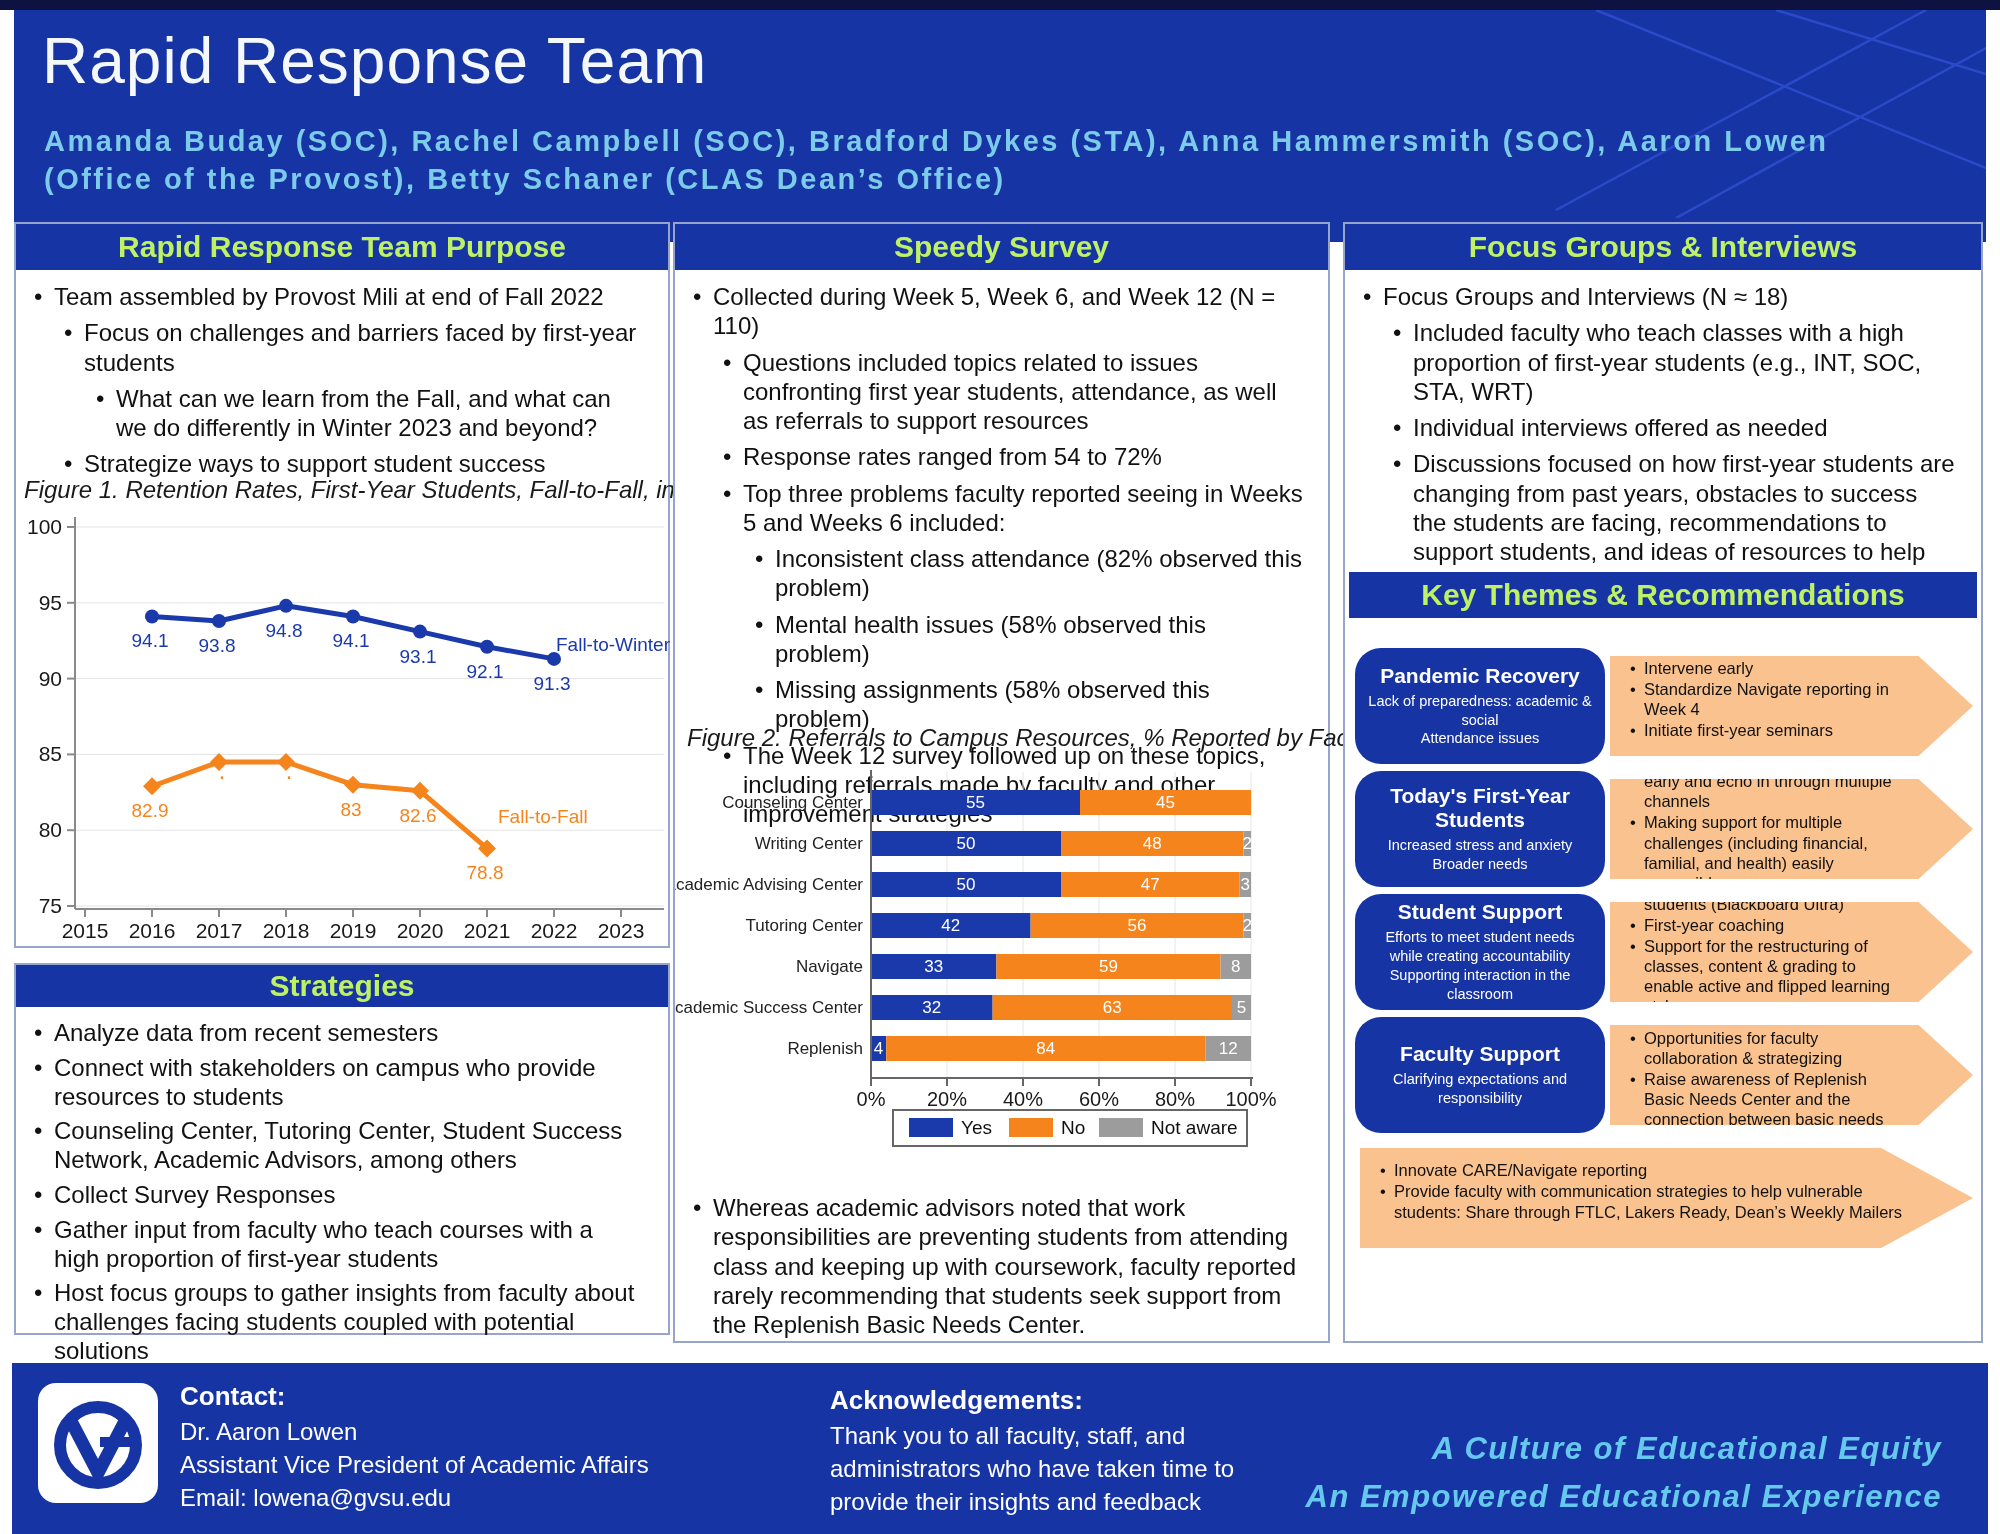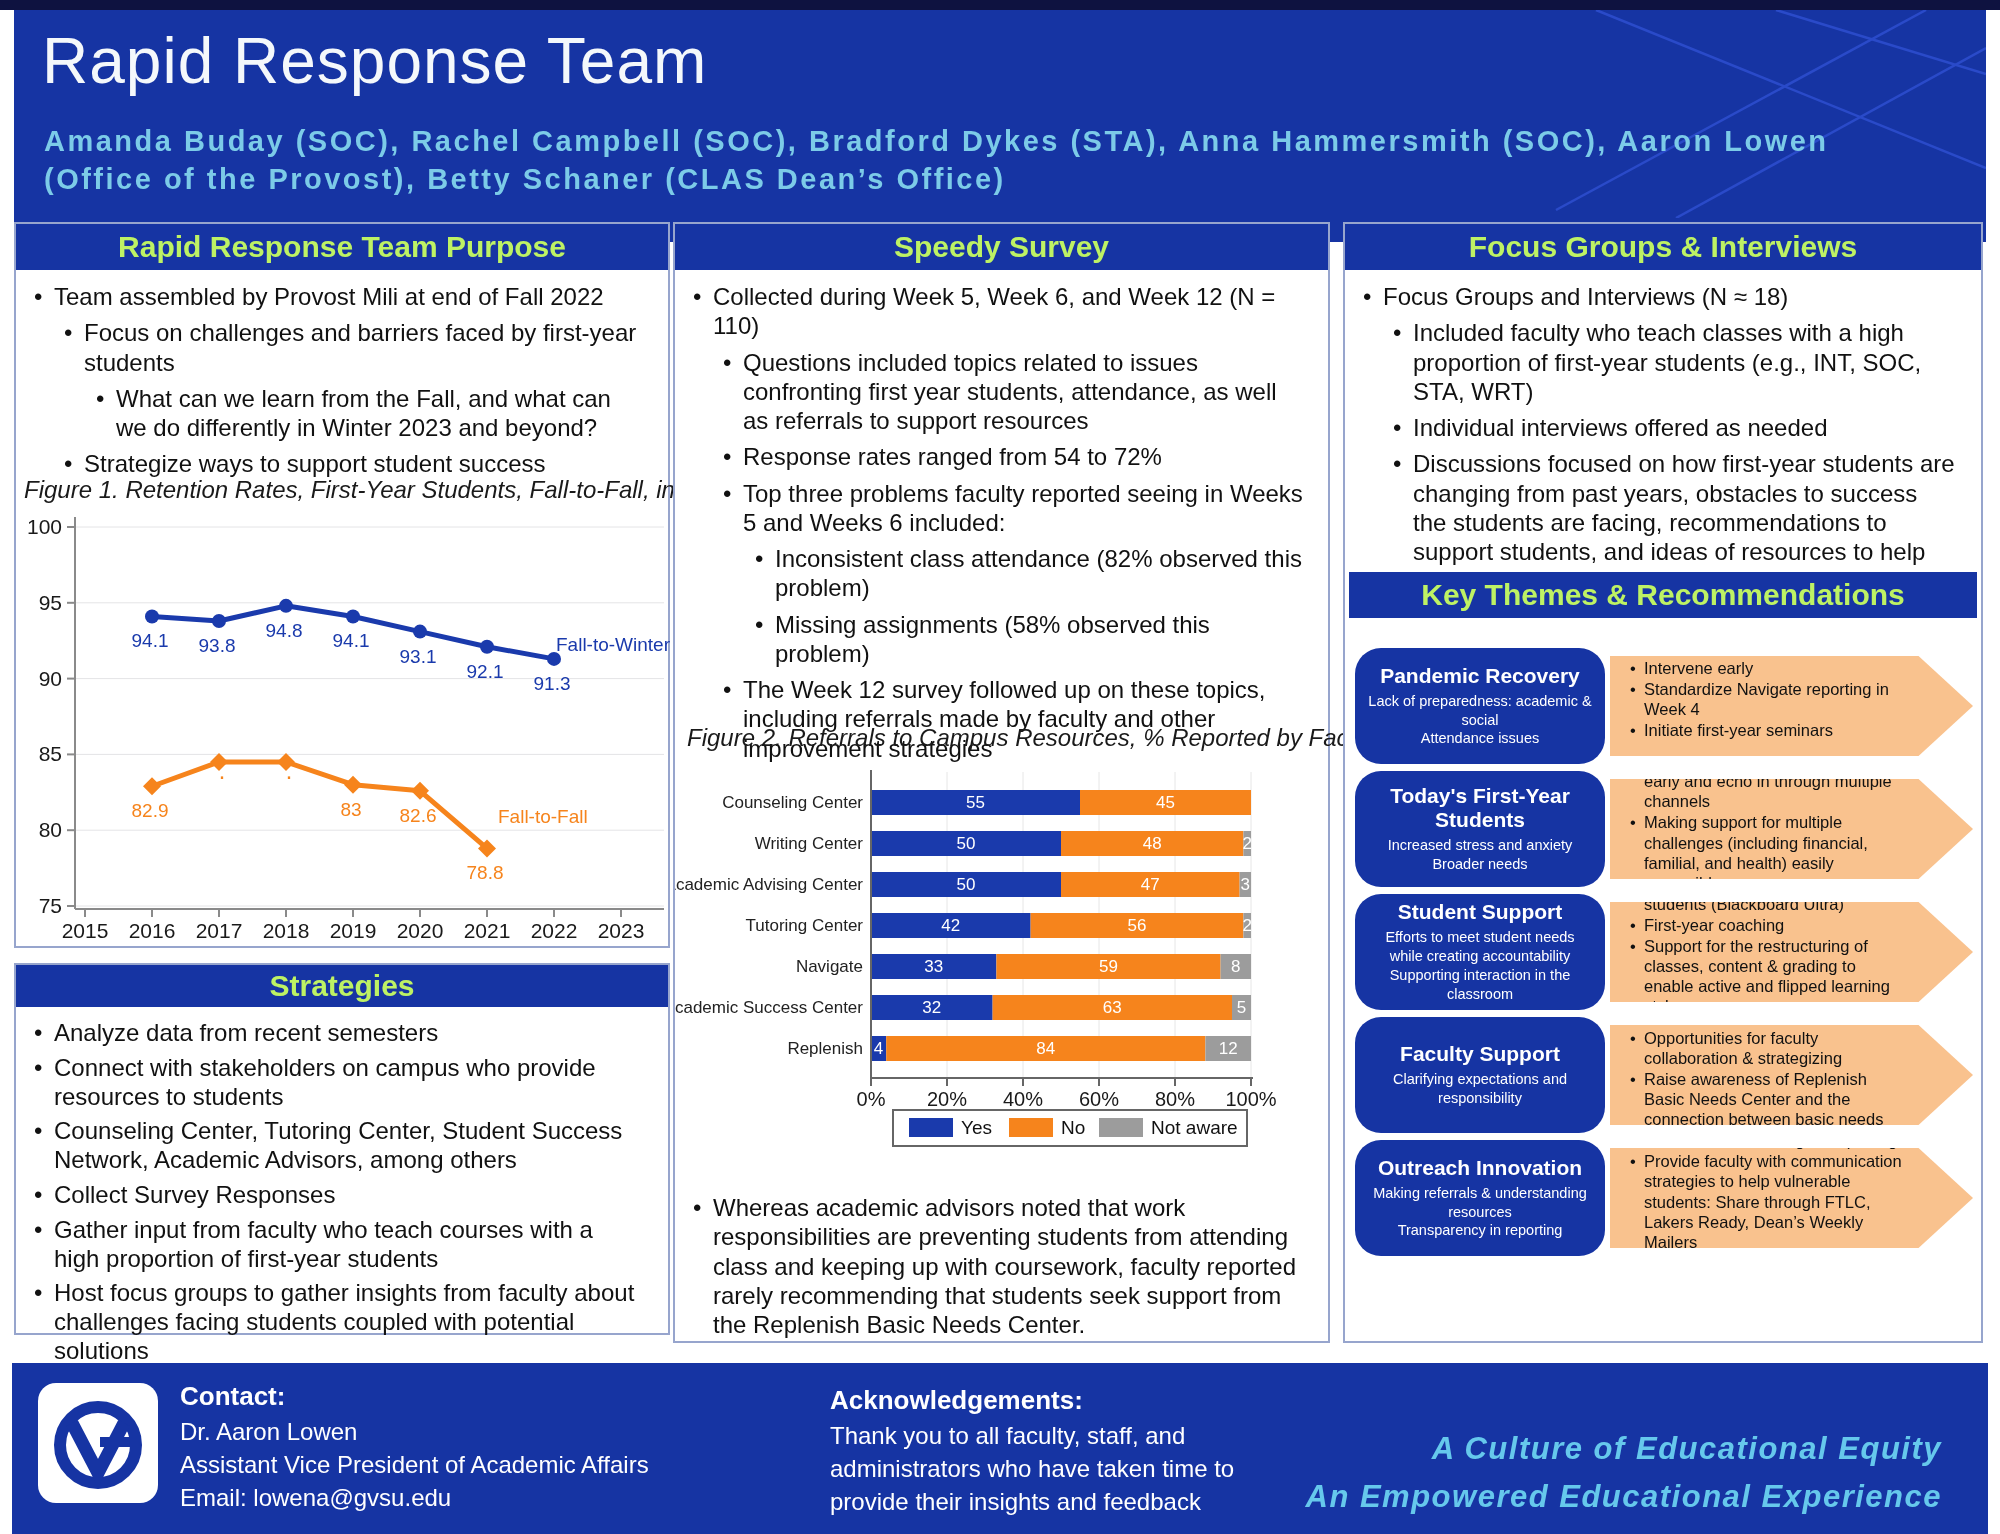--- a/index.html
+++ b/index.html
@@ -179,20 +179,21 @@
 
   <section class="box" id="box-middle">
     <div class="box-bar">Speedy Survey</div>
     <ul class="bullets">
 
     <li class="l0">Collected during Week 5, Week 6, and Week 12 (N = 110)</li>
         <li class="l1">Questions included topics related to issues confronting first year students, attendance, as well as referrals to support resources</li>
         <li class="l1">Response rates ranged from 54 to 72%</li>
         <li class="l1">Top three problems faculty reported seeing in Weeks 5 and Weeks 6 included:</li>
         <li class="l2">Inconsistent class attendance (82% observed this problem)</li>
+        <li class="l2">Mental health issues (58% observed this problem)</li>
         <li class="l2">Missing assignments (58% observed this problem)</li>
         <li class="l1">The Week 12 survey followed up on these topics, including referrals made by faculty and other improvement strategies</li>
       </ul>
     <div class="fig-caption" id="fig2-caption">Figure 2. Referrals to Campus Resources, % Reported by Faculty</div>
     <svg id="fig2" width="650" height="400" viewBox="0 0 650 400">
         <line x1="272" y1="20" x2="272" y2="326" stroke="#E6E6E6" stroke-width="1"></line>
         <line x1="348" y1="20" x2="348" y2="326" stroke="#E6E6E6" stroke-width="1"></line>
         <line x1="424" y1="20" x2="424" y2="326" stroke="#E6E6E6" stroke-width="1"></line>
         <line x1="500" y1="20" x2="500" y2="326" stroke="#E6E6E6" stroke-width="1"></line>
         <line x1="576" y1="20" x2="576" y2="326" stroke="#E6E6E6" stroke-width="1"></line>
@@ -339,25 +340,20 @@
             <ul class="arrow-list">
 
             <li>Incentivize first-year teaching certification</li>
               <li>Opportunities for faculty collaboration &amp; strategizing</li>
               <li>Raise awareness of Replenish Basic Needs Center and the connection between basic needs and academic performance</li>
             </ul>
           </div>
         </div>
 
         <div class="theme-row">
-          <div class="theme-box">
-            <div class="theme-title">Outreach Innovation</div>
-            <div class="theme-sub">Making referrals &amp; understanding resources
-Transparency in reporting</div>
-          </div>
           <div class="theme-arrow">
             <ul class="arrow-list">
 
             <li>Innovate CARE/Navigate reporting</li>
               <li>Provide faculty with communication strategies to help vulnerable students: Share through FTLC, Lakers Ready, Dean’s Weekly Mailers</li>
             </ul>
           </div>
         </div>
       </div>
   </section>

